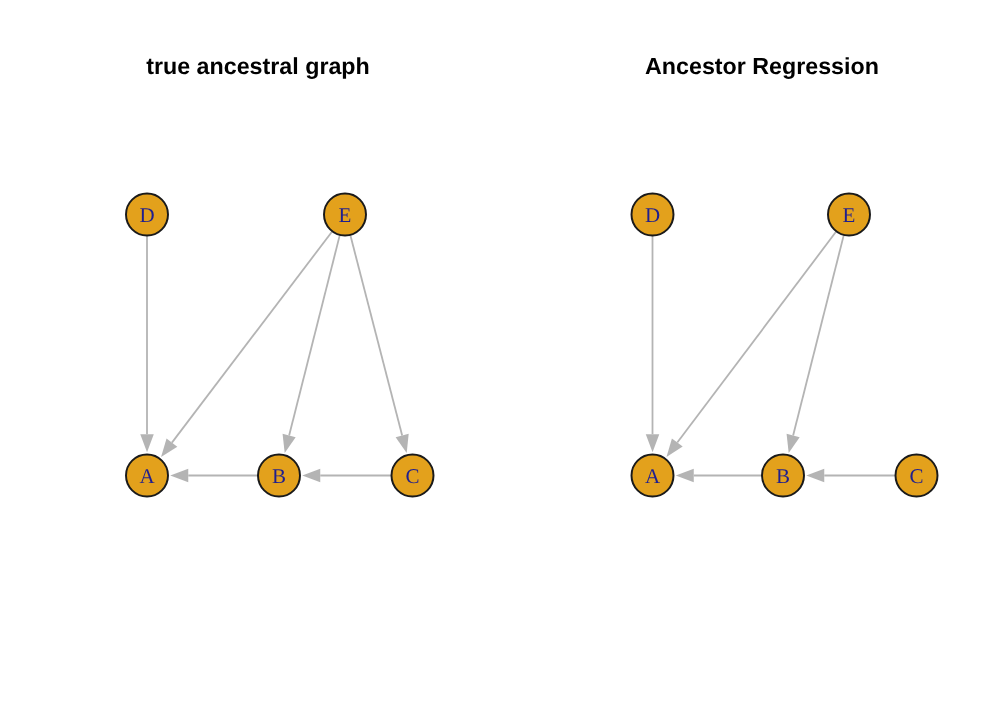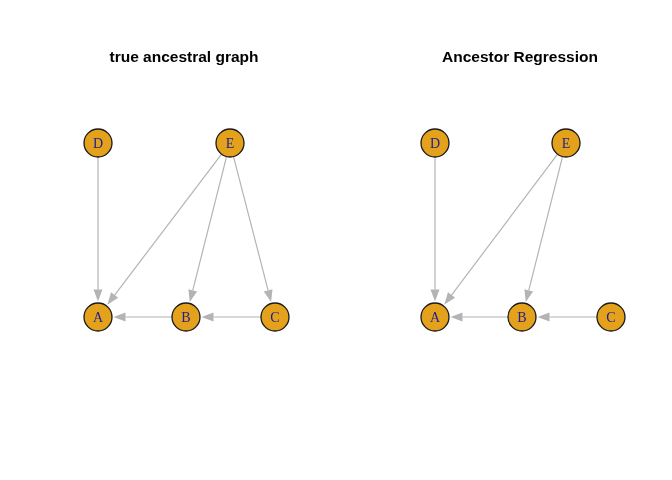--- a/index.html
+++ b/index.html
@@ -21,21 +21,21 @@
     width: 336px;
     height: 480px;
   }
   .panel.left  { left: 0; }
   .panel.right { left: 336px; }
   .panel-title {
     position: absolute;
     top: 32px;
     left: 0;
     width: 100%;
-    margin: 16px;
+    margin: 4px;
     text-align: center;
     font-family: "Liberation Sans", sans-serif;
     font-size: 15.5px;
     font-weight: bold;
     color: #000000;
   }
   .graph-svg {
     position: absolute;
     inset: 0;
     width: 336px;

